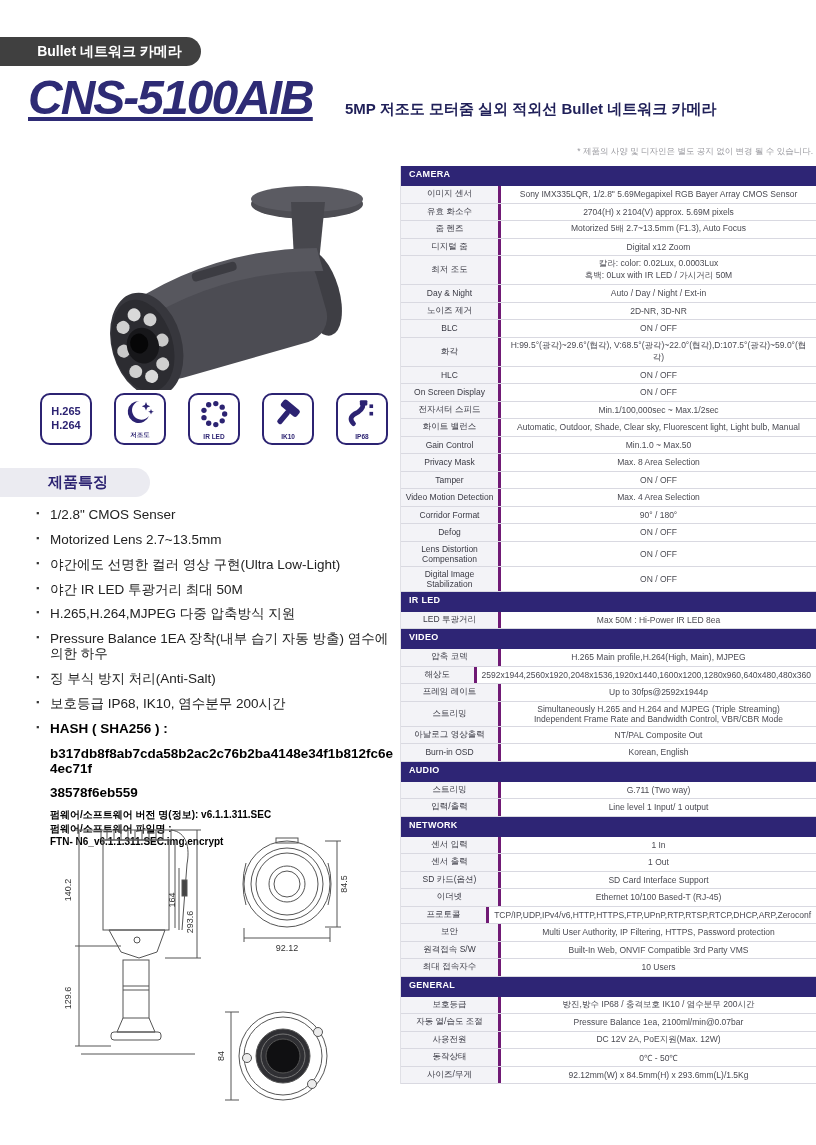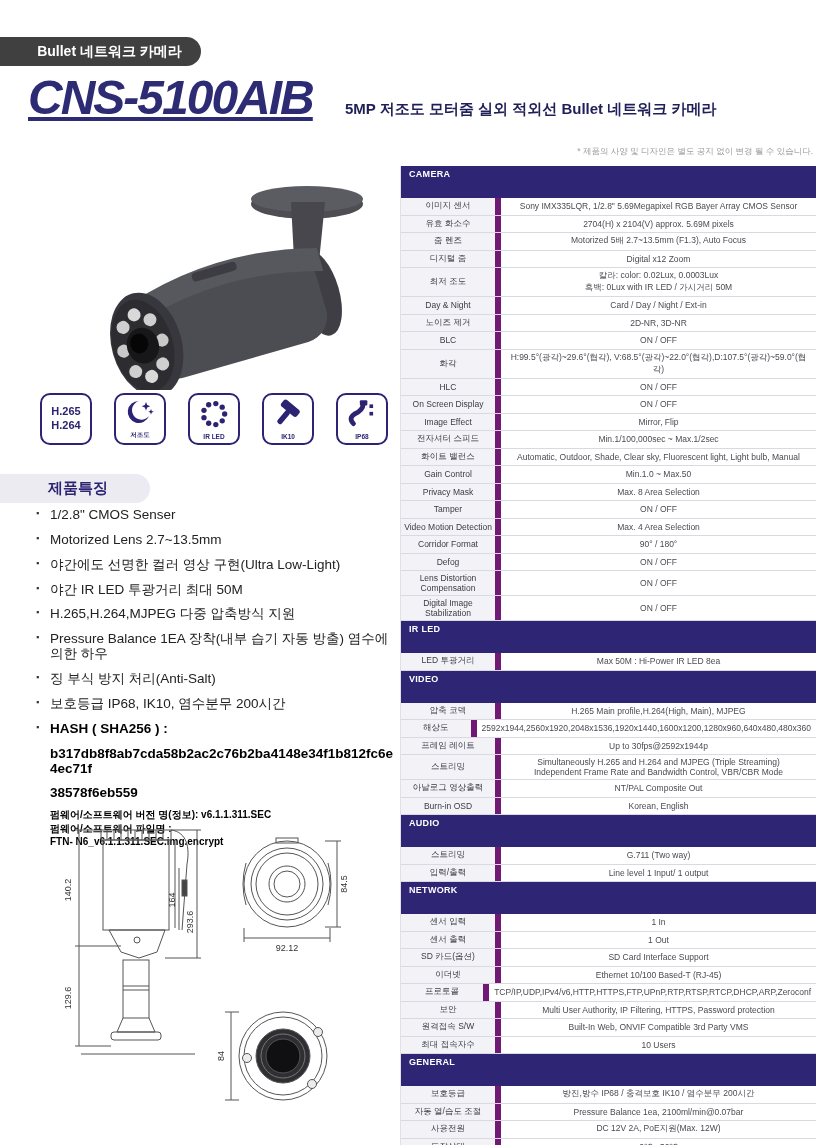--- a/index.html
+++ b/index.html
@@ -15,46 +15,46 @@
   .model-title { position:absolute; top:70px; left:28px; font-size:48px;
     font-weight:bold; font-style:italic; letter-spacing:-2px; color:#2e2b75;text-decoration:underline; }
   .model-subtitle { position:absolute; top:100px; left:345px; width:430px;
     font-size:15px; font-weight:bold; color:#1f1f58; }
   .disclaimer { position:absolute; top:146px; right:3px; font-size:8.5px; color:#9a9aa0; }
 
   
   .spec-table { position:absolute; top:166px; left:400px; width:416px;
     border-left:1px solid #e0e0e6; }
   .sec-header { background:#2e2575; color:#fff; font-size:9px; font-weight:bold;
-    height:32px; line-height:16px; padding-left:8px; letter-spacing:0.3px; }
+    height:20px; line-height:16px; padding-left:8px; letter-spacing:0.3px; }
   .spec-row { display:flex; border-bottom:1px solid #d9d9e1; min-height:17.5px; background:#fff; }
   .spec-label { width:100px; background:#f3f3f7; font-size:8.5px; color:#3a3a44;
     display:flex; align-items:center; justify-content:center; text-align:center;
-    padding:2px 3px; border-right:6px solid #701a75; }
+    padding:2px 3px; border-right:3px solid #701a75; }
   .spec-value { flex:1; font-size:8.5px; color:#4a4a52;
     display:flex; align-items:center; justify-content:center; text-align:center;
     padding:2px 5px; white-space:pre-line; }
 
   
   .photo { position:absolute; top:170px; left:55px; }
 
   
   .badge-row { position:absolute; top:393px; left:40px; display:flex; gap:22px; }
   .badge-box { width:52px; height:52px; border:2px solid #2c2372; border-radius:10px;
     position:relative; background:#fff; }
   .badge-label { position:absolute; bottom:3px; left:0; right:0; text-align:center;
     font-size:6.5px; font-weight:bold; color:#2c2372; white-space:nowrap; }
   .badge-icon { position:absolute; top:3px; left:0; right:0; display:flex; justify-content:center; }
   .codec-text { position:absolute; inset:0; display:flex; align-items:center; justify-content:center;
     font-size:11px; font-weight:bold; color:#2c2372; white-space:pre-line; text-align:center; line-height:1.25; }
 
   
   .feature-pill { position:absolute; top:468px; left:0; width:150px; height:29px;
     background:#ebebf1; border-radius:0 15px 15px 0; color:#2c2372;
-    font-size:15px; font-weight:bold; display:flex; align-items:center; padding-left:48px;margin-top:6px; }
+    font-size:15px; font-weight:bold; display:flex; align-items:center; padding-left:48px; }
   .feature-wrap { position:absolute; top:508px; left:36px; width:362px; }
   .feature-list { list-style:none; }
   .feature-list li { position:relative; padding-left:14px; margin-bottom:10px;
     font-size:13.5px; color:#222; line-height:1.1; }
   .feature-list li::before { content:"▪"; position:absolute; left:0; top:1px; font-size:9px; color:#333; }
   .feature-list li.bold { font-weight:bold; color:#000; }
   .hash-line { font-weight:bold; color:#000; font-size:13.5px; margin:0 0 9px 14px; word-break:break-all; }
   .fw-line { font-weight:bold; color:#000; font-size:10px; margin:0 0 2px 14px; line-height:1.15; }
 
   
@@ -201,45 +201,41 @@
     <div class="spec-label">디지털 줌</div>
     <div class="spec-value">Digital x12 Zoom</div>
   </div>
       <div class="spec-row">
     <div class="spec-label">최저 조도</div>
     <div class="spec-value">칼라: color: 0.02Lux, 0.0003Lux
 흑백: 0Lux with IR LED / 가시거리 50M</div>
   </div>
       <div class="spec-row">
     <div class="spec-label">Day &amp; Night</div>
-    <div class="spec-value">Card / Day / Night / Ext-in</div>
+    <div class="spec-value">Auto / Day / Night / Ext-in</div>
   </div>
       <div class="spec-row">
     <div class="spec-label">노이즈 제거</div>
     <div class="spec-value">2D-NR, 3D-NR</div>
   </div>
       <div class="spec-row">
     <div class="spec-label">BLC</div>
     <div class="spec-value">ON / OFF</div>
   </div>
       <div class="spec-row">
     <div class="spec-label">화각</div>
     <div class="spec-value">H:99.5°(광각)~29.6°(협각), V:68.5°(광각)~22.0°(협각),D:107.5°(광각)~59.0°(협각)</div>
   </div>
       <div class="spec-row">
     <div class="spec-label">HLC</div>
     <div class="spec-value">ON / OFF</div>
   </div>
       <div class="spec-row">
     <div class="spec-label">On Screen Display</div>
     <div class="spec-value">ON / OFF</div>
-  </div>
-      <div class="spec-row">
-    <div class="spec-label">Image Effect</div>
-    <div class="spec-value">Mirror, Flip</div>
   </div>
       <div class="spec-row">
     <div class="spec-label">전자셔터 스피드</div>
     <div class="spec-value">Min.1/100,000sec ~ Max.1/2sec</div>
   </div>
       <div class="spec-row">
     <div class="spec-label">화이트 밸런스</div>
     <div class="spec-value">Automatic, Outdoor, Shade, Clear sky, Fluorescent light, Light bulb, Manual</div>
   </div>
       <div class="spec-row">

